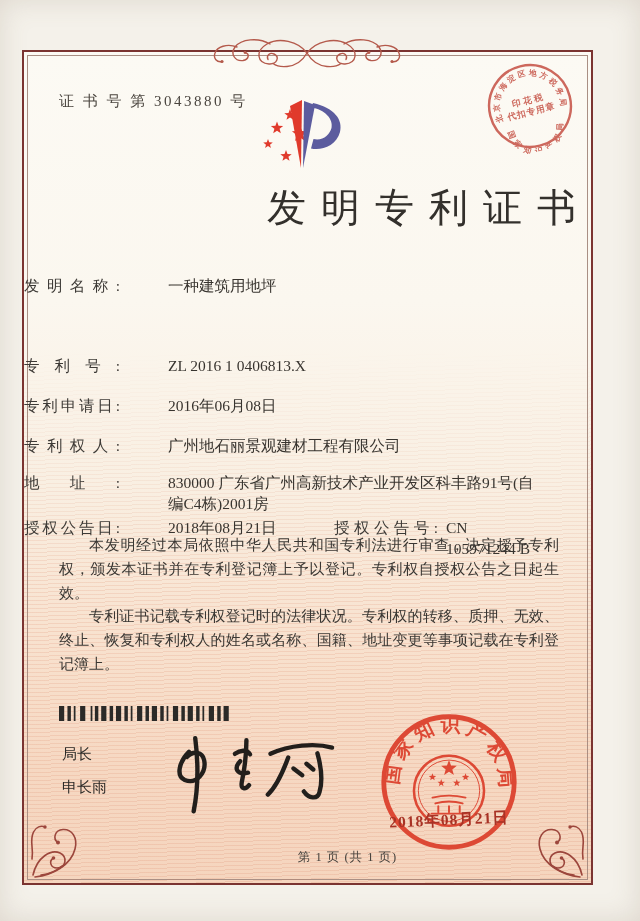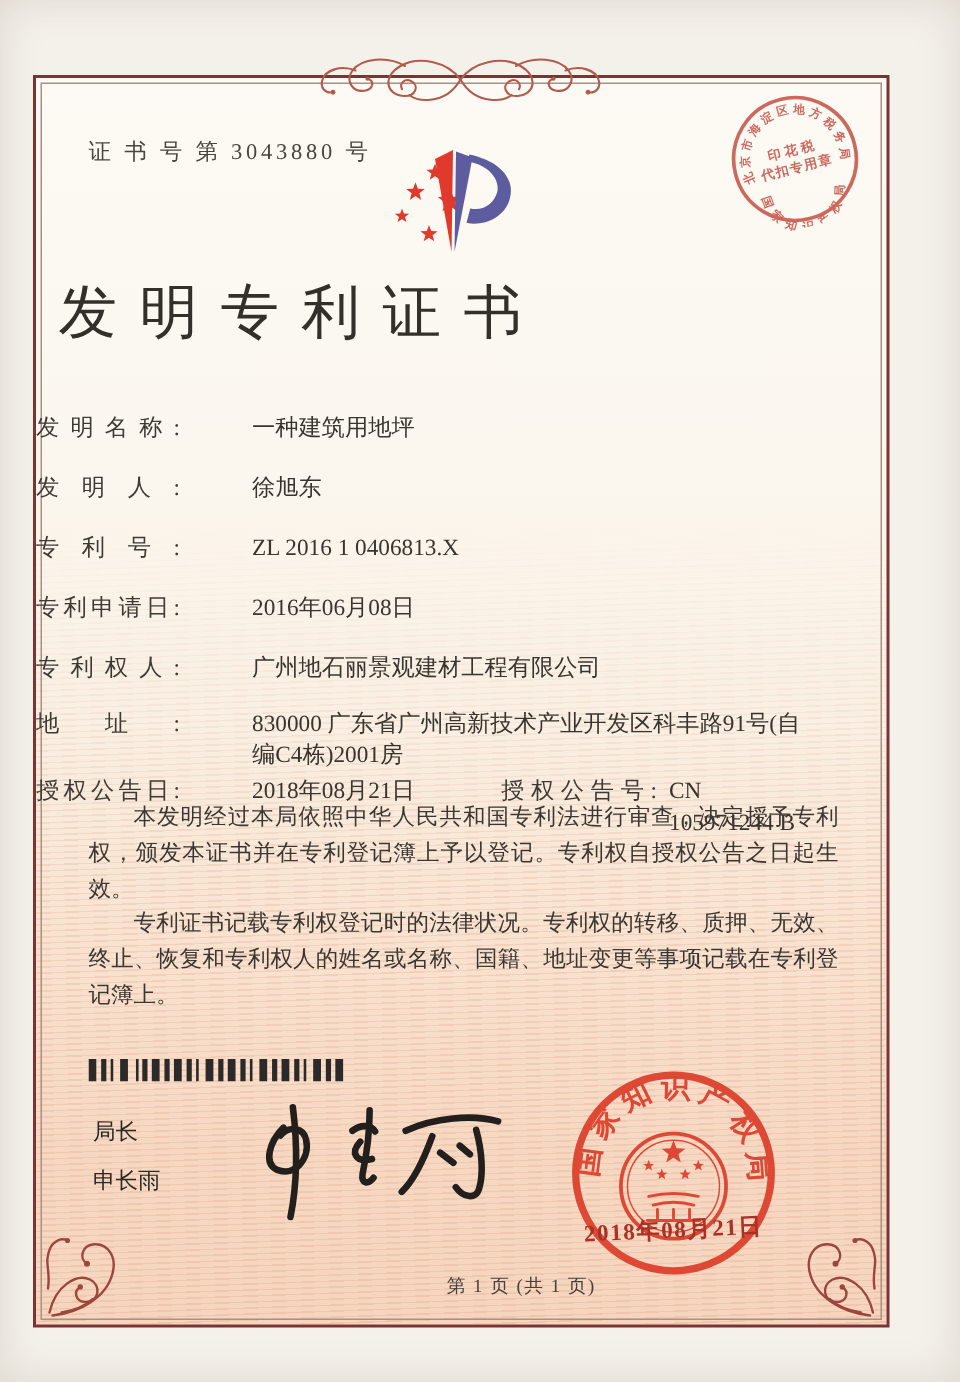--- a/index.html
+++ b/index.html
@@ -18,21 +18,21 @@
   .inner-line{position:absolute; inset:3px; border:1px solid #a98f84; pointer-events:none;}
   .waves{
     position:absolute; inset:0; pointer-events:none;
     background:repeating-linear-gradient(178deg, rgba(215,118,86,.16) 0 1px, rgba(255,255,255,0) 1px 4px);
     -webkit-mask-image:linear-gradient(180deg, transparent 0 36%, #000 64% 100%);
     mask-image:linear-gradient(180deg, transparent 0 36%, #000 64% 100%);
   }
   .cert-no{position:absolute; left:35px; top:40px; font-size:15px; letter-spacing:2.5px; color:#4a453f;}
   .logo{position:absolute; left:228px; top:40px; width:105px; height:95px;}
   .title{
-    position:absolute; left:0; top:129px; width:100%; text-align:left;
+    position:absolute; left:0; top:129px; width:100%; text-align:right;
     font-size:39px; letter-spacing:15px; text-indent:15px; color:#33302c; font-weight:normal; margin:0;
   }
   .frow{position:absolute; display:flex; align-items:flex-start; font-size:15.5px; line-height:21px; width:510px;gap:40px;}
   .flabel{flex:none; display:inline-block; width:96px; text-align:justify; text-align-last:justify; color:#3d3a36;}
   .fvalue{margin-left:8px; color:#38342f;}
   .fvalue.wrapval{display:inline-block; width:398px; vertical-align:top;}
   .pair2{position:absolute; left:310px; top:0; display:flex;}
   .pair2 .flabel{width:104px;}
   .body-text{position:absolute; left:35px; top:482px; width:500px; font-size:15px; line-height:23.8px;
     text-align:justify; color:#3a3733;}
@@ -102,24 +102,20 @@
       <path d="M52,9 L63,13 L51,76 Z" fill="#5c5c9e"></path>
       <path d="M61,11 C83,16 91,28 88,40 C84.5,54 69,59 59,56.5 L61.5,47 C71,49 77.5,43 79.5,36 C81.5,27 73,17.5 59,15.5 Z" fill="#5c5c9e"></path>
     </svg>
 
     <h1 class="title">发明专利证书</h1>
 
     <div class="frow" style="top:223px">
       <span class="flabel">发明名称:</span>
       <span class="fvalue">一种建筑用地坪</span>
     </div>
-    <div class="frow" style="top:263px">
-      <span class="flabel">发明人:</span>
-      <span class="fvalue">徐旭东</span>
-    </div>
     <div class="frow" style="top:303px">
       <span class="flabel">专利号:</span>
       <span class="fvalue">ZL 2016 1 0406813.X</span>
     </div>
     <div class="frow" style="top:343px">
       <span class="flabel">专利申请日:</span>
       <span class="fvalue">2016年06月08日</span>
     </div>
     <div class="frow" style="top:383px">
       <span class="flabel">专利权人:</span>

